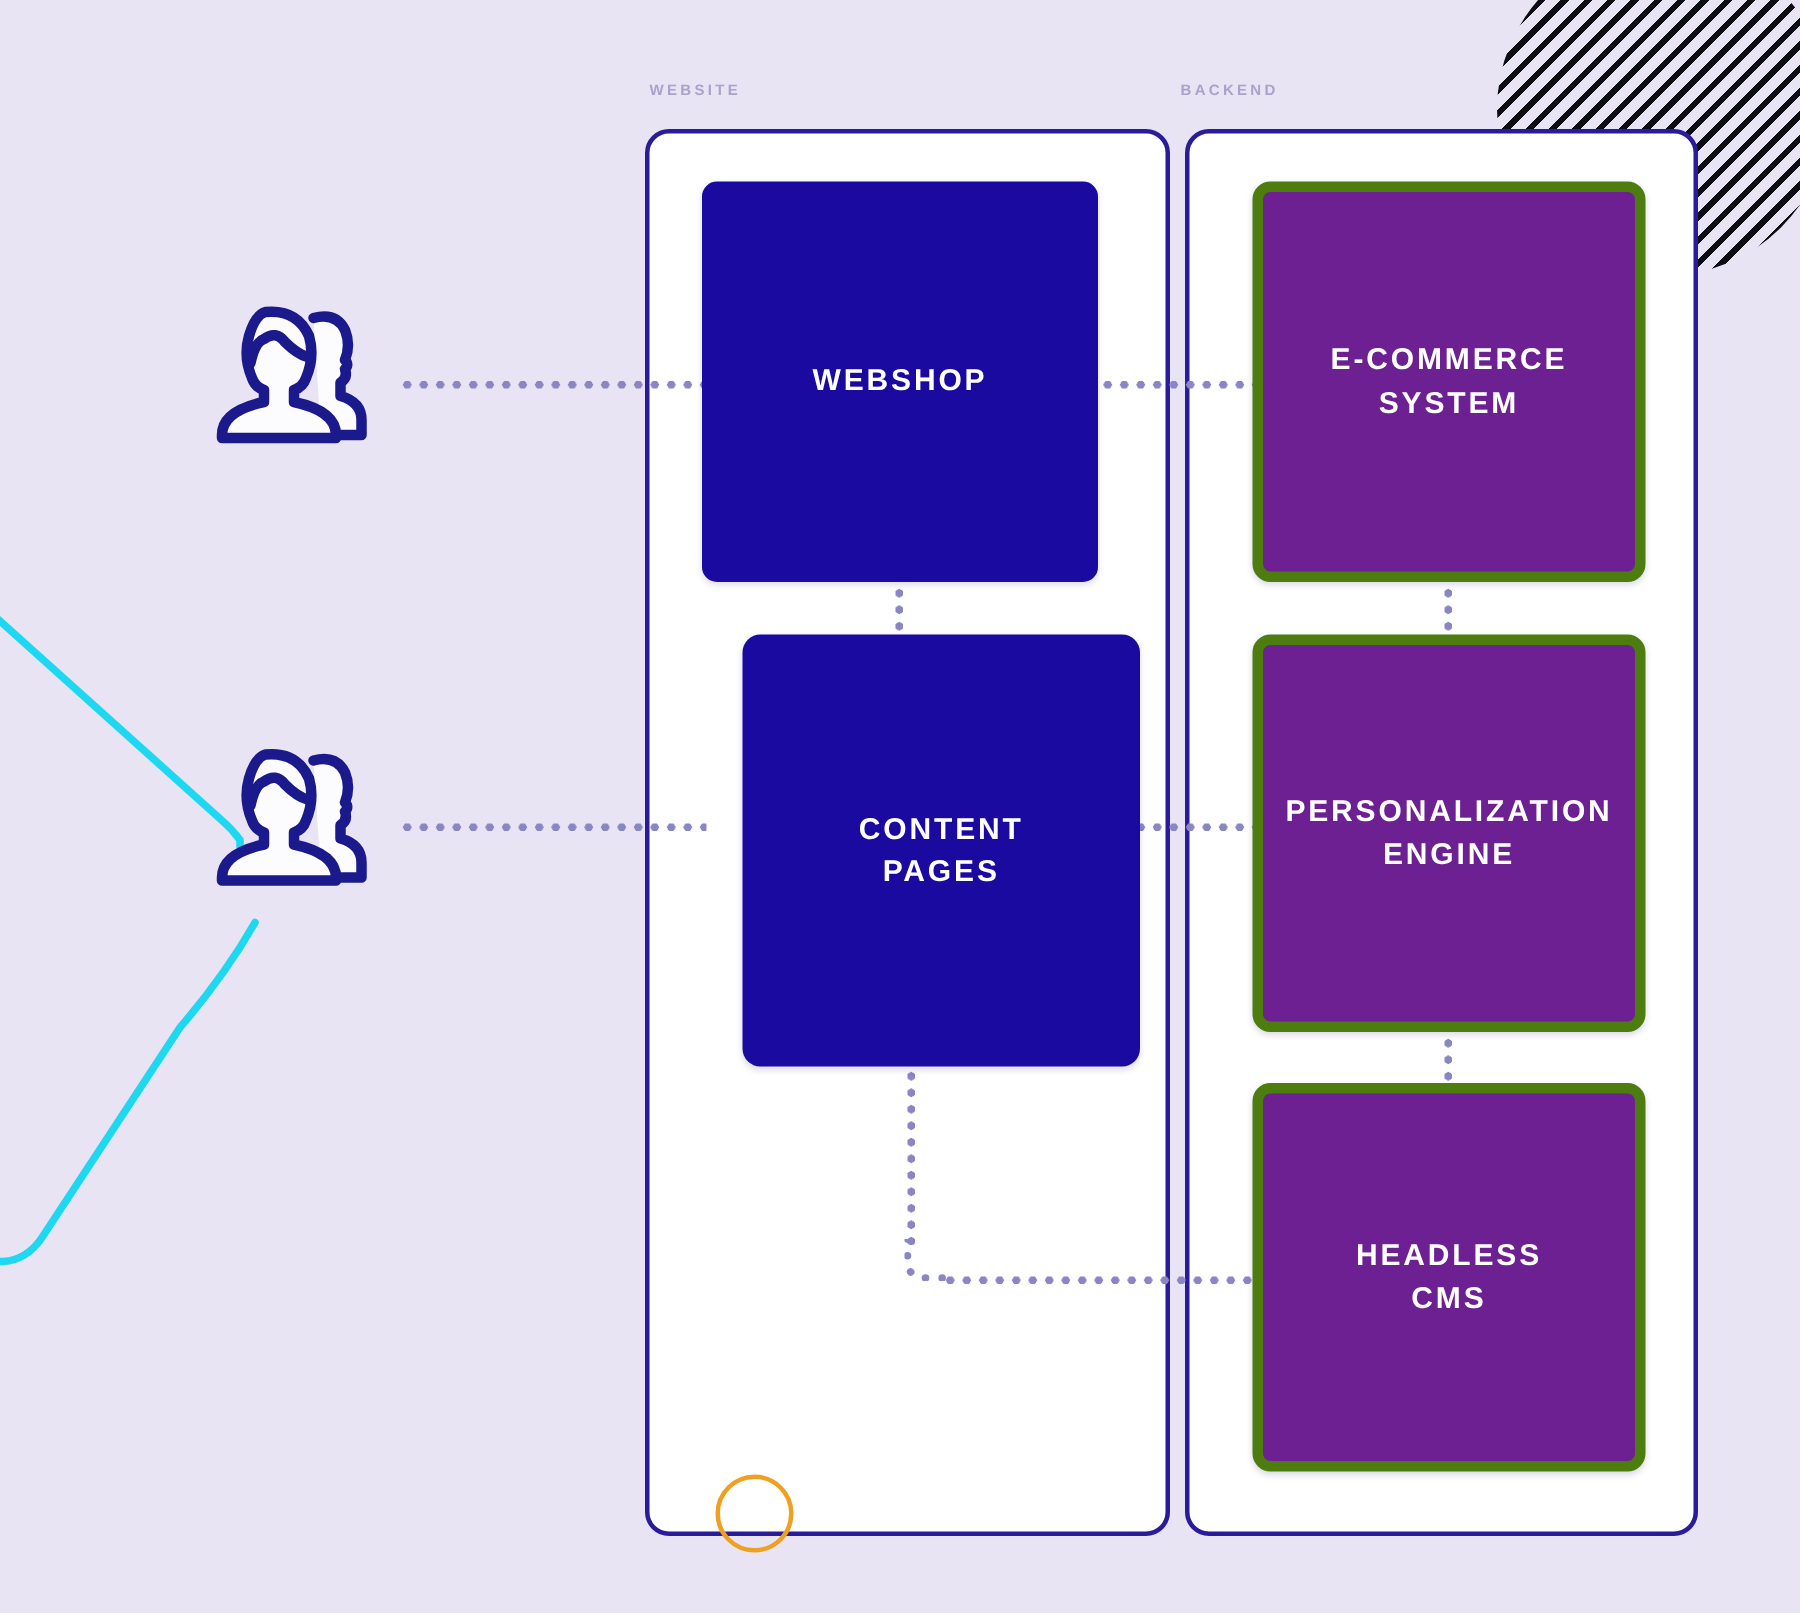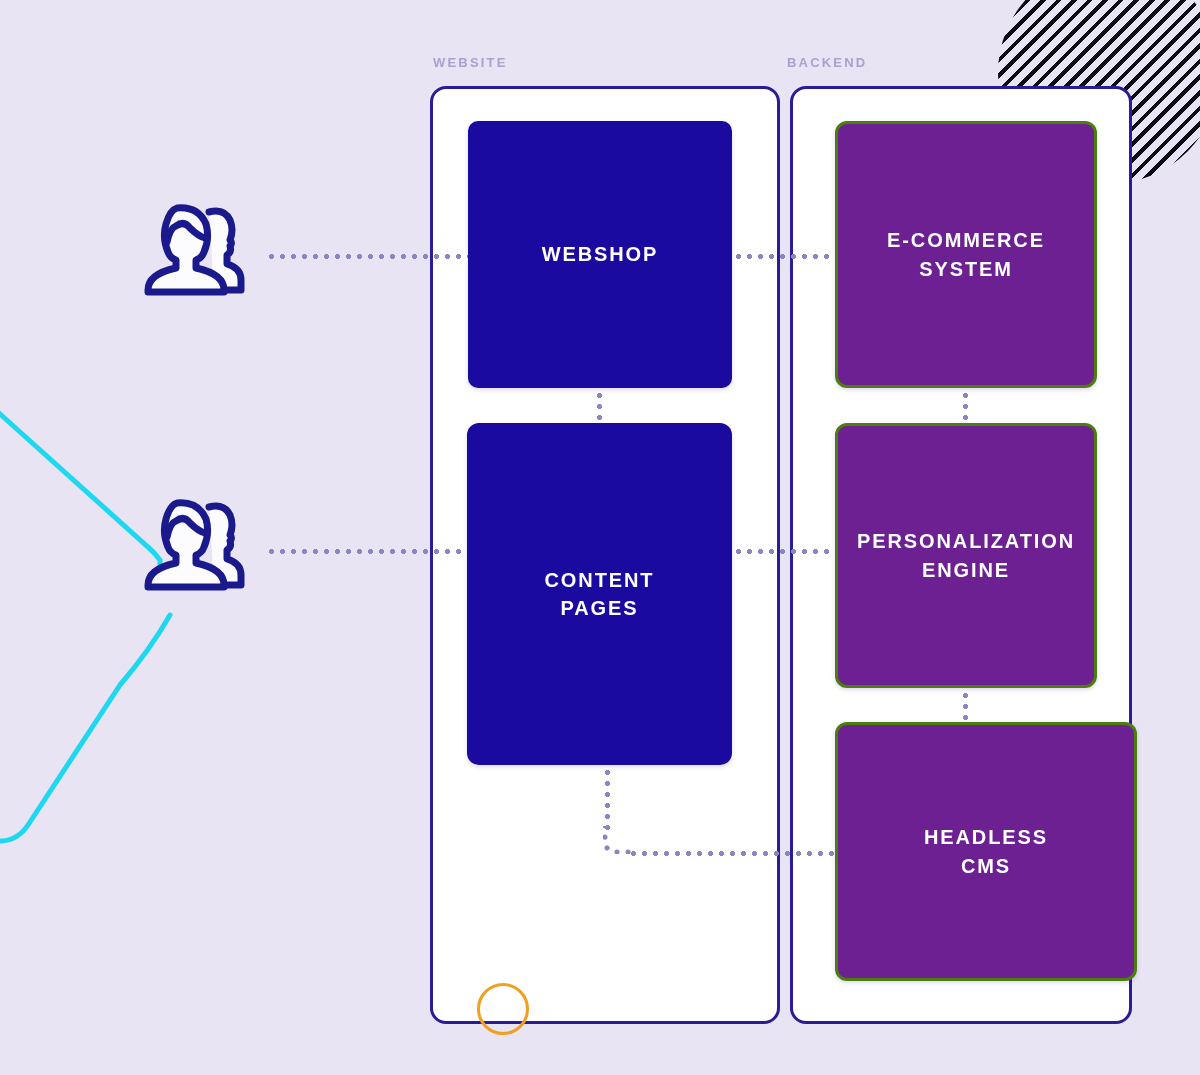--- a/index.html
+++ b/index.html
@@ -49,21 +49,21 @@
     left: 0;
     top: 380px;
     width: 260px;
     height: 480px;
     overflow: visible;
   }
 
   
   .col-label {
     position: absolute;
-    font-size: 13px;
+    font-size: 10px;
     font-weight: bold;
     letter-spacing: 2.2px;
     color: #A9A2CB;
     text-transform: uppercase;
   }
   #label-website { left: 433px; top: 55px; }
   #label-backend { left: 787px; top: 55px; }
 
   
   .panel {
@@ -92,27 +92,27 @@
     line-height: 1.42;
     text-transform: uppercase;
     white-space: pre-line;
     box-shadow: 0 2px 4px rgba(40,20,120,0.16);
   }
   .node.blue {
     background: #1A0AA0;
   }
   .node.purple {
     background: #6C2092;
-    border: 3px solid #4d7c0f;
+    border: 7px solid #4d7c0f;
   }
   #node-webshop        { left: 468px; top: 121px; width: 264px; height: 267px; border-radius: 10px; }
-  #node-content-pages  { left: 467px; top: 423px; width: 265px; height: 342px; }
+  #node-content-pages  { left: 495px; top: 423px; width: 265px; height: 288px; }
   #node-ecommerce      { left: 835px; top: 121px; width: 262px; height: 267px; }
   #node-personalization{ left: 835px; top: 423px; width: 262px; height: 265px; justify-content: center; }
-  #node-headless-cms   { left: 835px; top: 722px; width: 302px; height: 259px; }
+  #node-headless-cms   { left: 835px; top: 722px; width: 262px; height: 259px; }
 
   
   .dots-h {
     position: absolute;
     height: 5px;
     background-image: radial-gradient(circle, #8A86C4 44%, rgba(138,134,196,0) 46%);
     background-size: 11px 5px;
     background-repeat: repeat-x;
     background-position: 0 center;
   }

